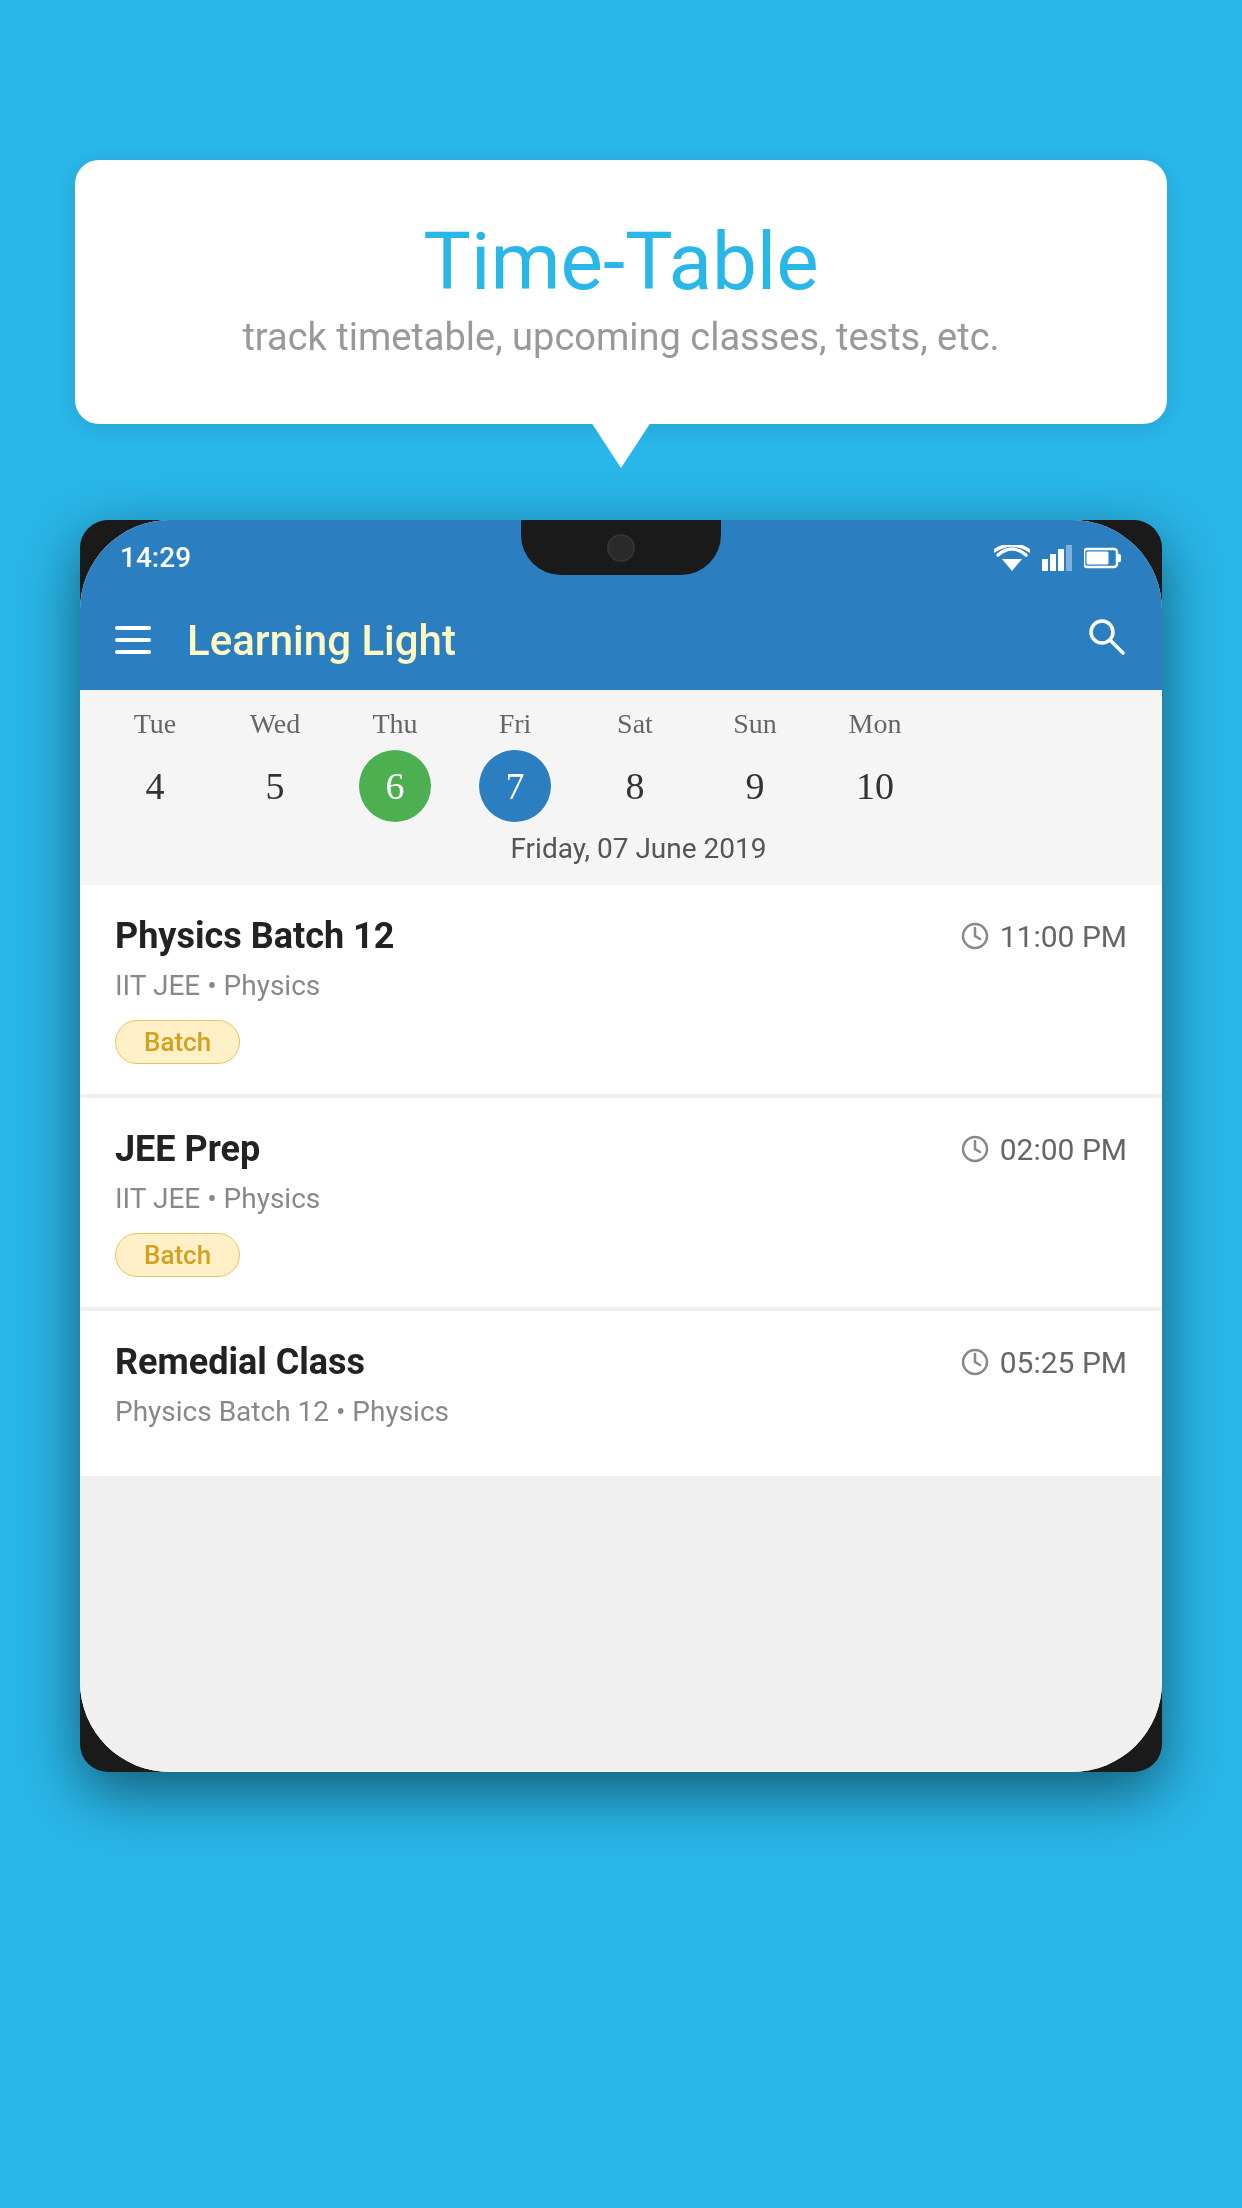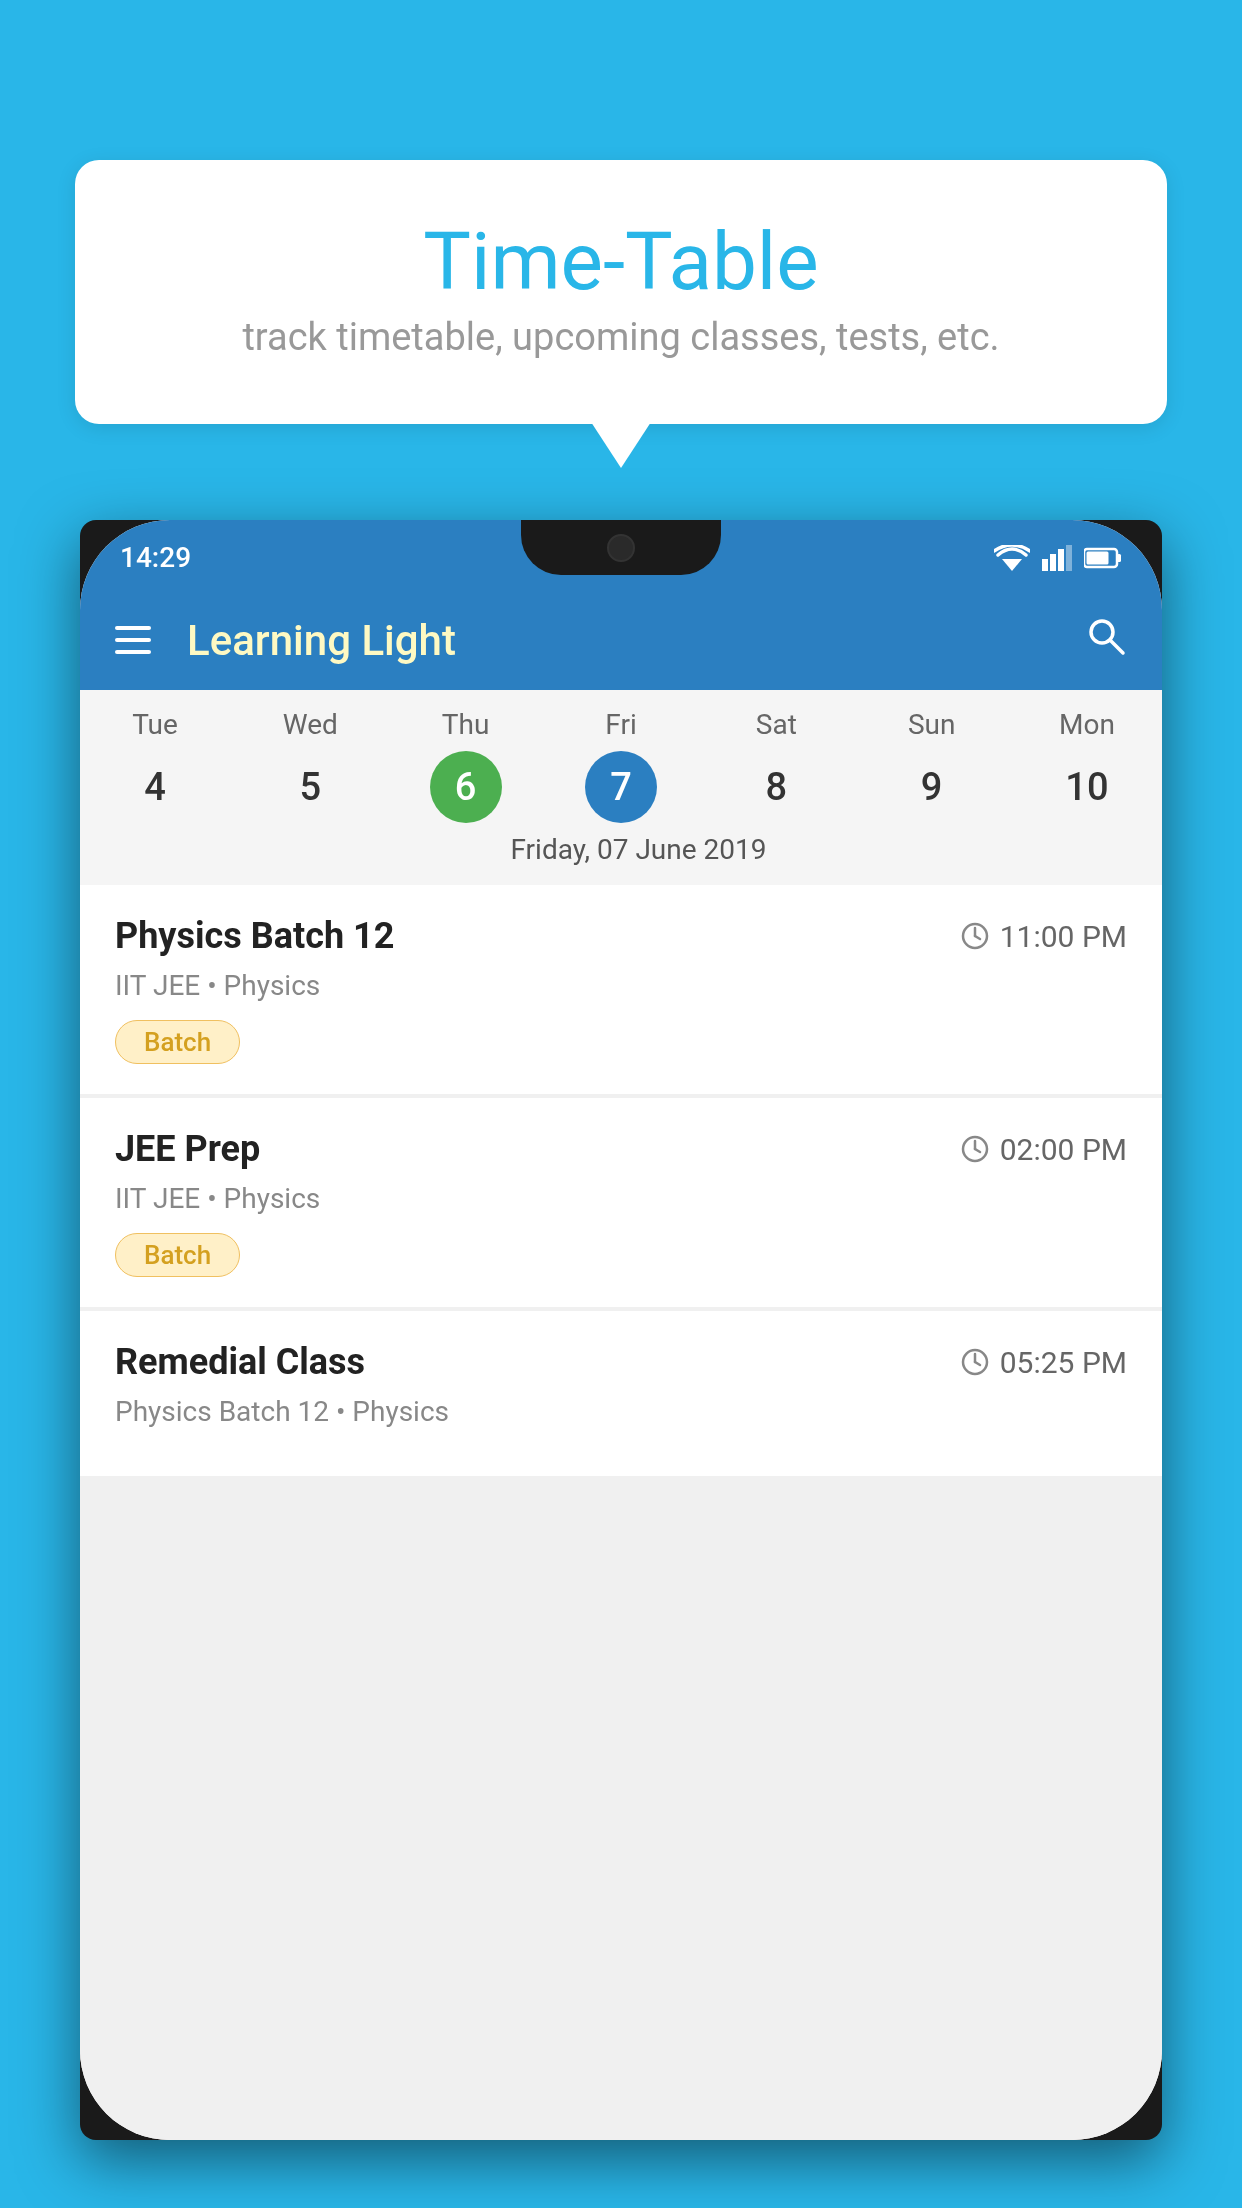--- a/index.html
+++ b/index.html
@@ -54,23 +54,23 @@
     .phone-container {
       position: absolute;
       top: 520px;
       left: 80px;
       right: 80px;
       bottom: 0;
     }
 
     .phone-frame {
       width: 100%;
-      height: 1620px;
+      height: 1252px;
       background: #1a1a1a;
-      border-radius: 16px;
+      border-radius: 28px;
       position: relative;
       overflow: hidden;
       box-shadow: 0 20px 60px rgba(0,0,0,0.5);
     }
 
     
     .phone-notch {
       position: absolute;
       top: 0;
       left: 50%;
@@ -167,22 +167,23 @@
       position: absolute;
       top: 170px;
       left: 0;
       right: 0;
       background: #f5f5f5;
       height: 195px;
       z-index: 4;
     }
     .calendar-days {
       display: flex;
-      justify-content: space-between;
+      justify-content: flex-start;
       padding: 18px 15px 0;
+      font-family: Liberation Serif, serif;
     }
     .day-item {
       display: flex;
       flex-direction: column;
       align-items: center;
       gap: 10px;
       width: 120px;
     }
     .day-name {
       font-size: 28px;

